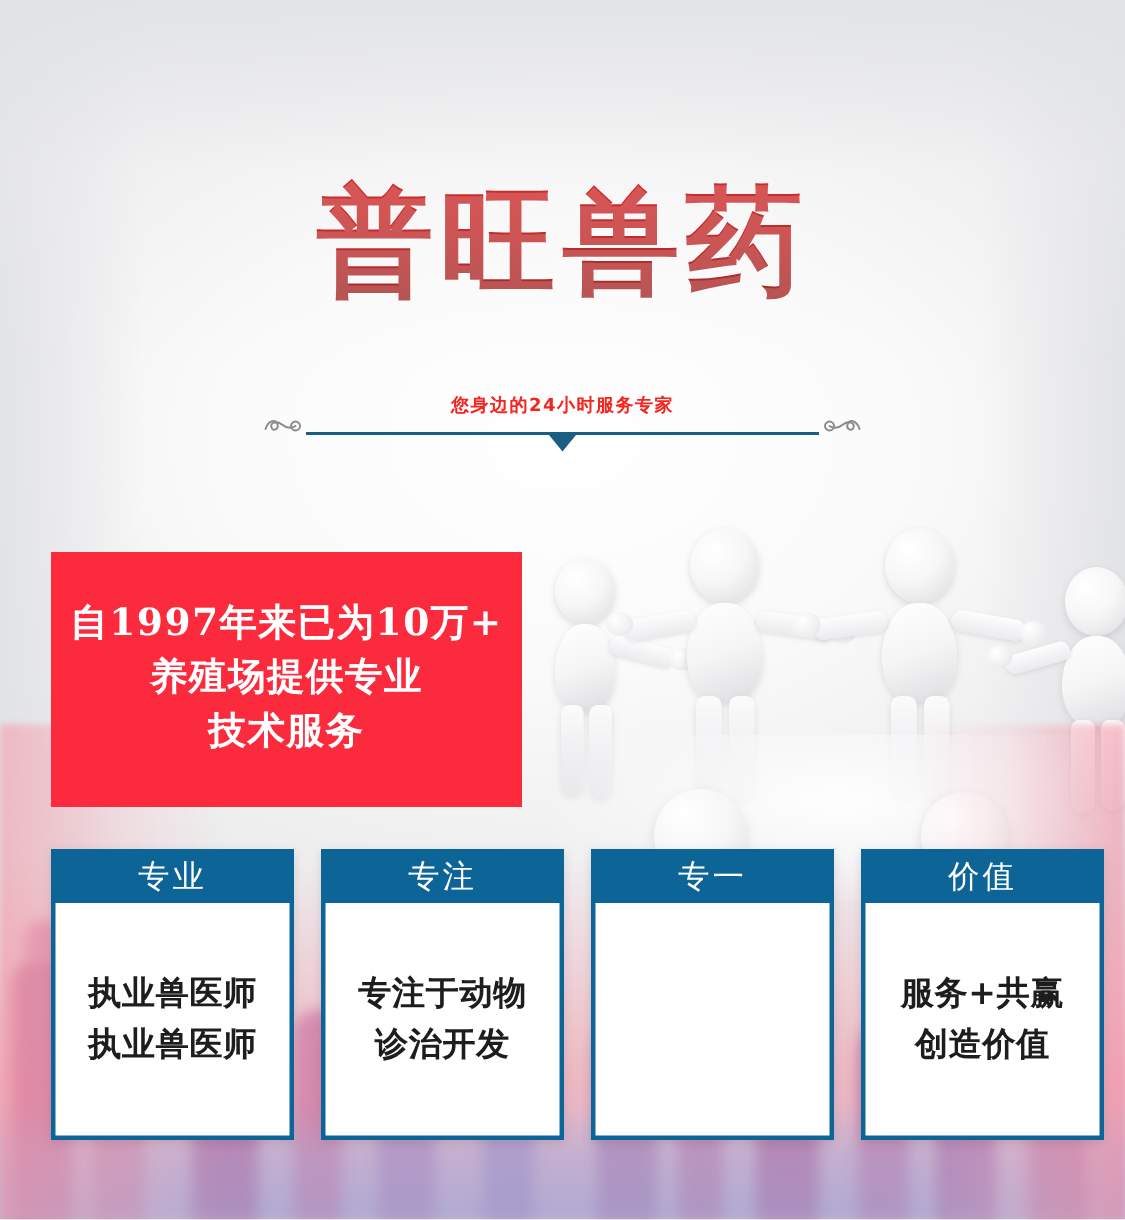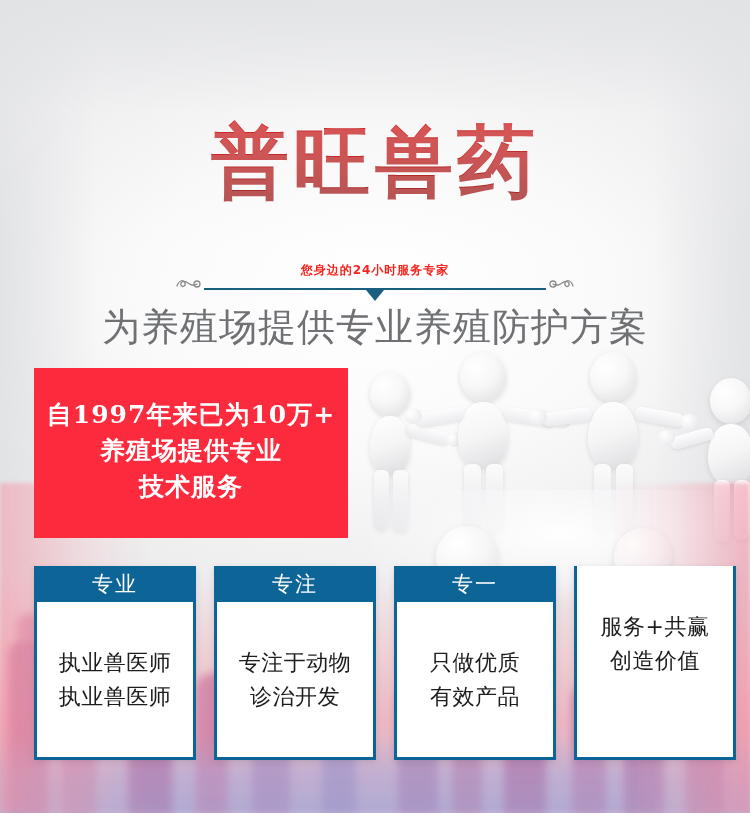--- a/index.html
+++ b/index.html
@@ -280,20 +280,21 @@
   .card-body {
     height: 155px;
     display: flex;
     align-items: center;
     justify-content: center;
     text-align: center;
     color: #1d1d1d;
     font-size: 22px;
     line-height: 34px;
     letter-spacing: 0.5px;
+    font-weight: bold;
   }
   .card-body div { white-space: nowrap; }
 </style>
 </head>
 <body>
 
 <div id="banner">
 
   <div class="bg-base"></div>
   <div class="bg-vignette"></div>
@@ -379,21 +380,20 @@
     </div>
     <div class="orn right">
       <svg viewBox="0 0 28 18" width="28" height="18" aria-hidden="true">
         <path d="M26 12 C24 6, 19 5, 18 9 C17 12, 21 14, 22 11 C23 8, 19 6, 15 9 C12 11.5, 9 12, 6 10" fill="none" stroke="#8a8a8a" stroke-width="1.3" stroke-linecap="round"></path>
         <circle cx="6" cy="10" r="3" fill="none" stroke="#8a8a8a" stroke-width="1.3"></circle>
       </svg>
     </div>
     <div class="tri"></div>
   </div>
 
-  <div class="headline">为养殖场提供专业养殖防护方案</div>
 
   <div class="redbox">
     <div class="redbox-inner">
       <div>自1997年来已为10万+</div>
       <div>养殖场提供专业</div>
       <div>技术服务</div>
     </div>
   </div>
 
   <div class="cards">
@@ -413,29 +413,24 @@
       <div class="card-body">
         <div>
           <div>专注于动物</div>
           <div>诊治开发</div>
         </div>
       </div>
     </div>
 
     <div class="card">
       <div class="card-head">专一</div>
-      <div class="card-body">
-        <div>
-          <div>只做优质</div>
-          <div>有效产品</div>
-        </div>
-      </div>
     </div>
 
     <div class="card">
+      <div class="card-head">价值</div>
       <div class="card-body">
         <div>
           <div>服务+共赢</div>
           <div>创造价值</div>
         </div>
       </div>
     </div>
 
   </div>
 

